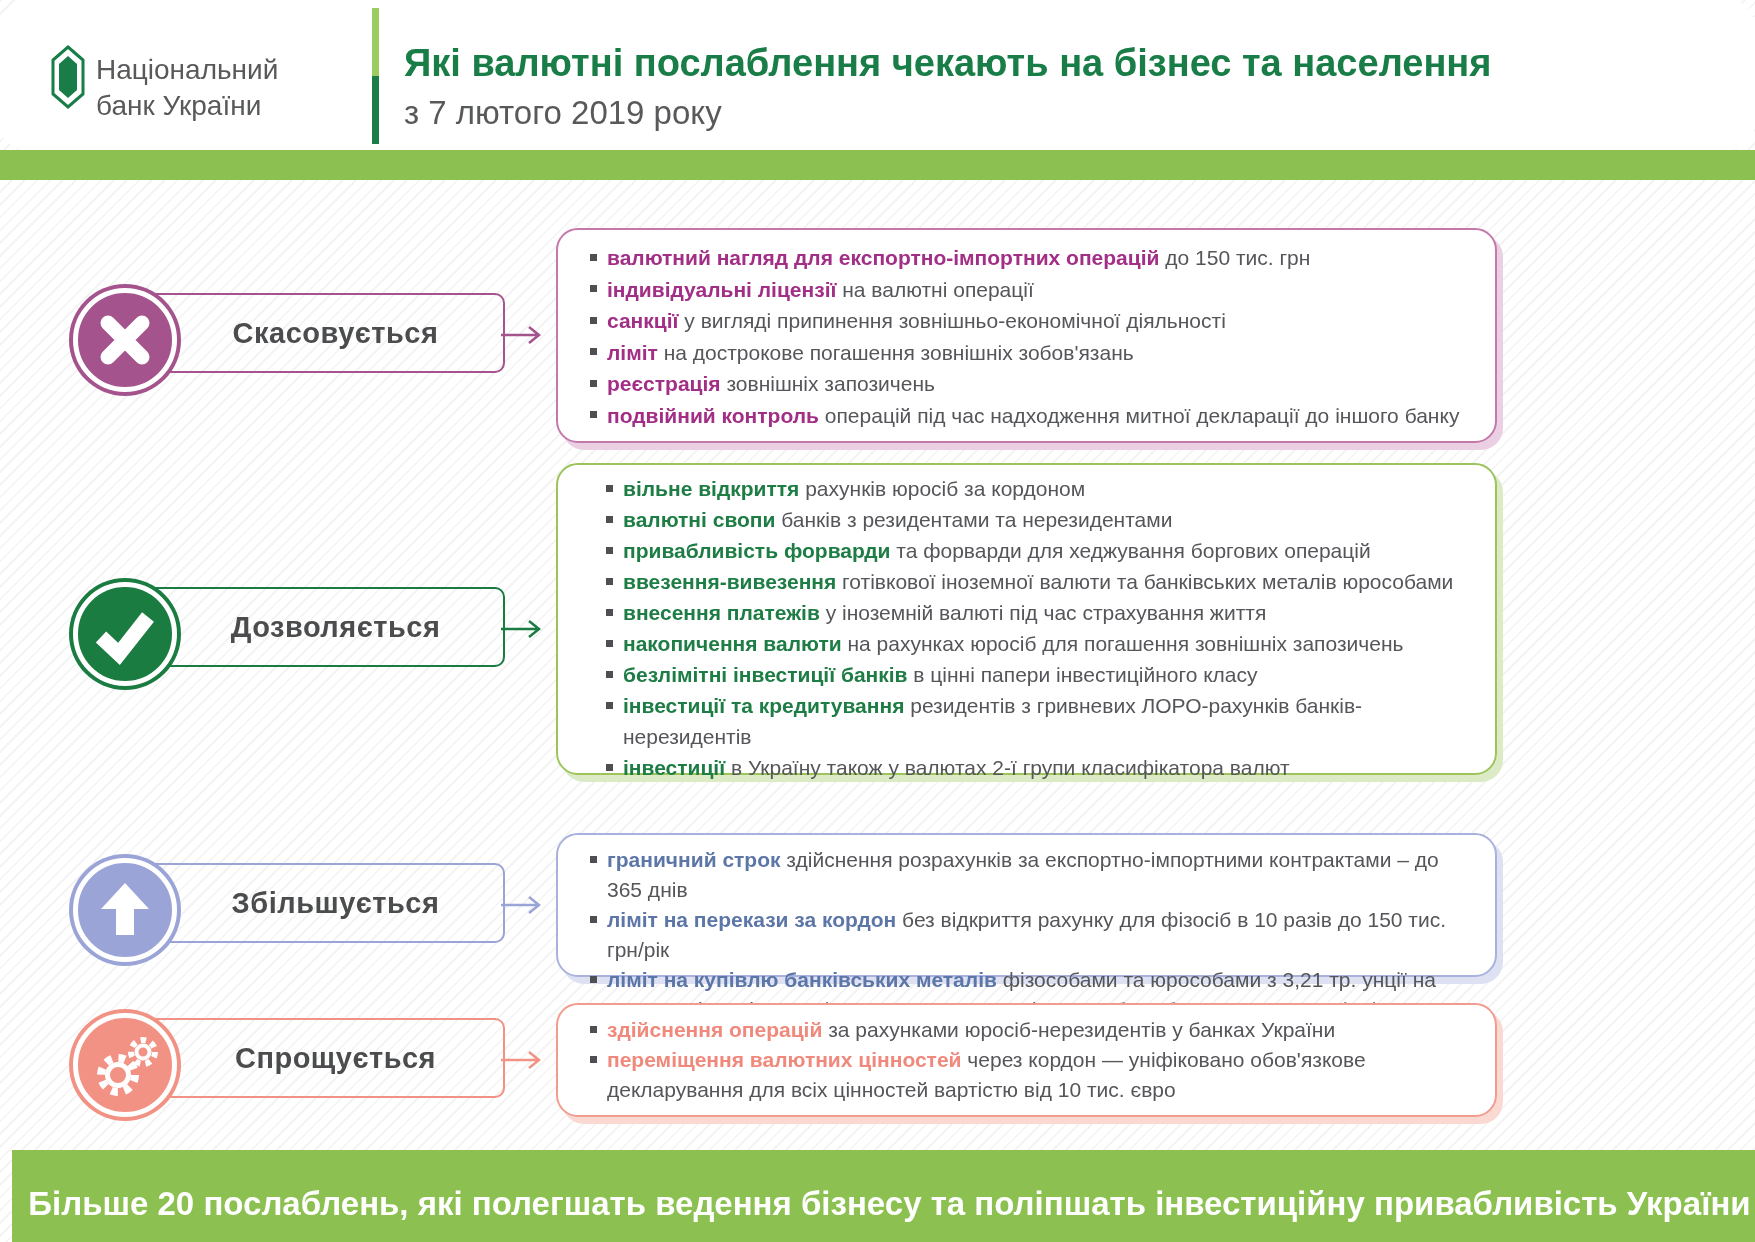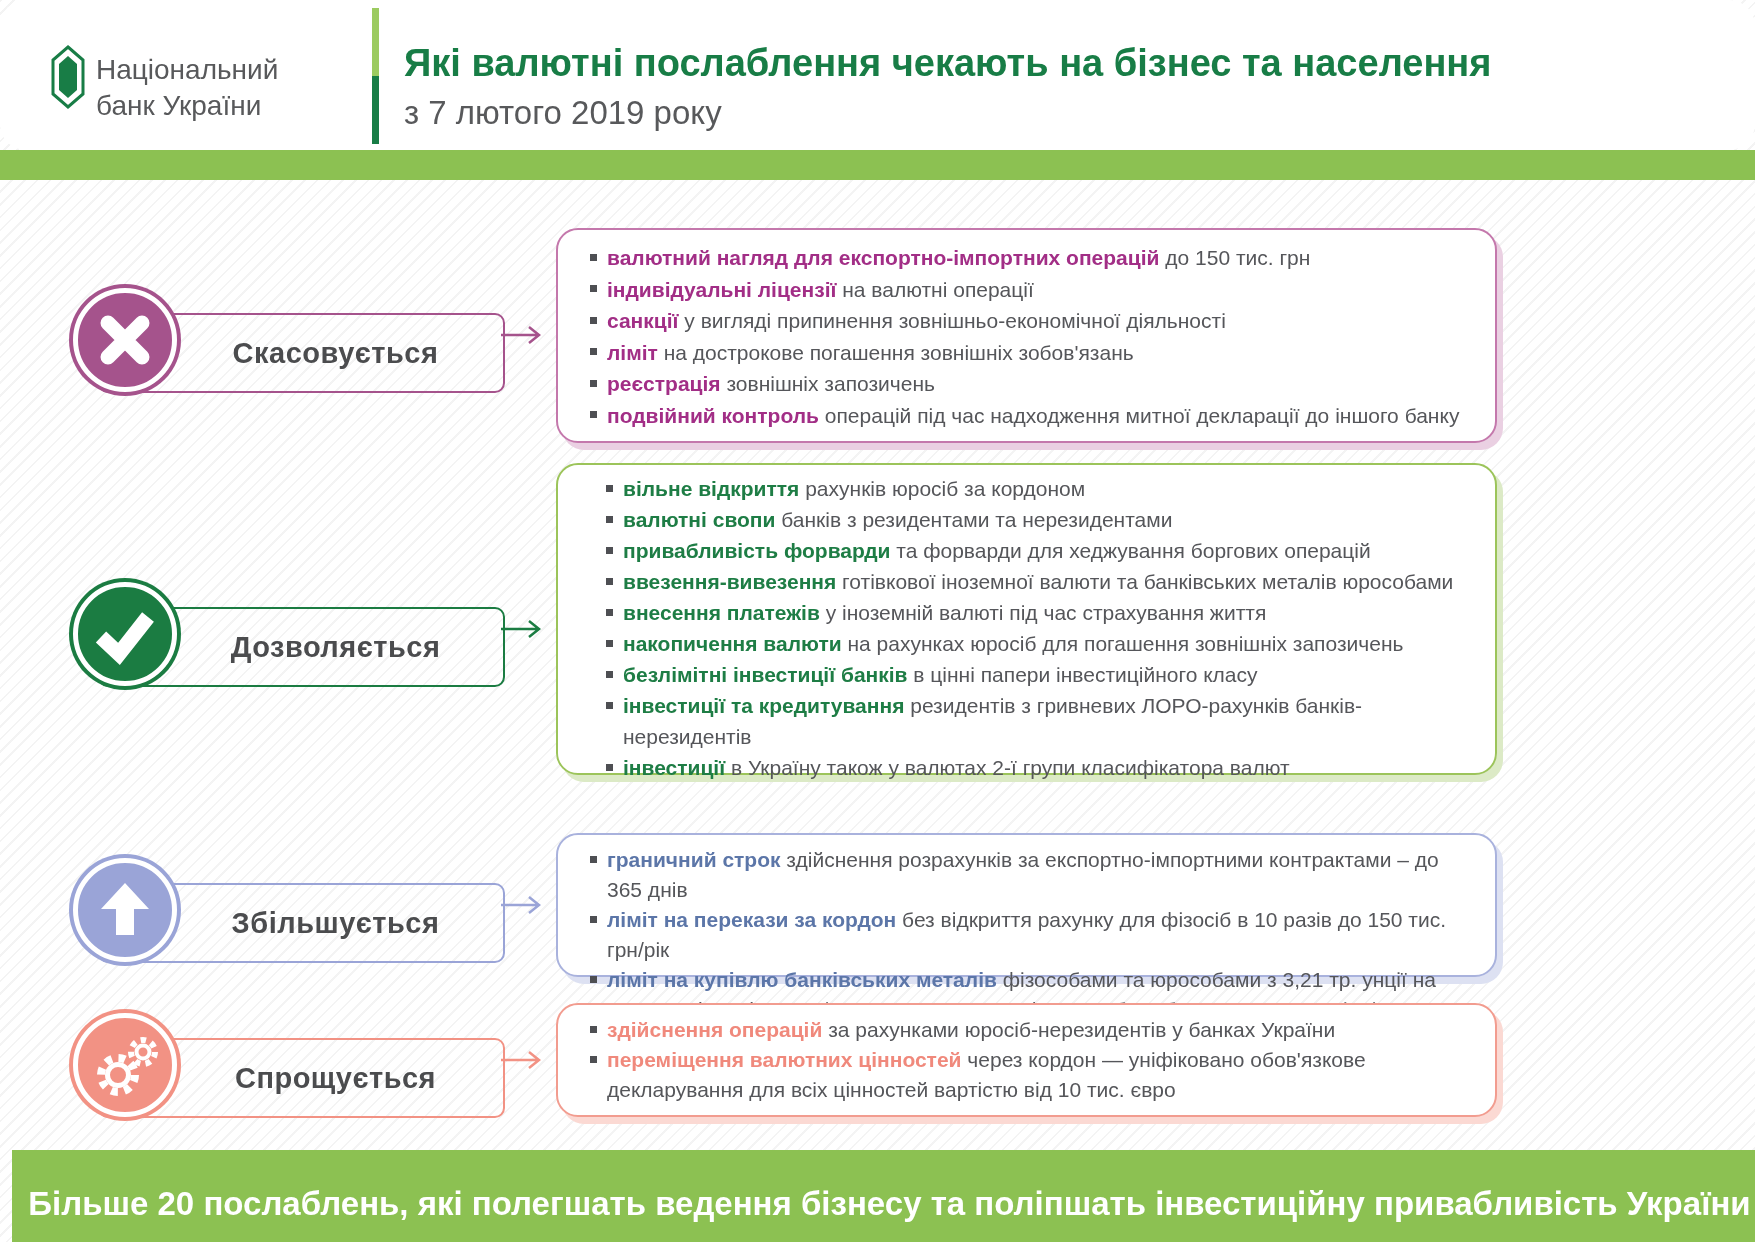--- a/index.html
+++ b/index.html
@@ -13,21 +13,21 @@
   #logo-icon{position:absolute;left:50px;top:44px;}
   #logo-text{position:absolute;left:96px;top:52px;font-size:28px;line-height:36px;color:var(--text-gray);}
   #divider{position:absolute;left:372px;top:8px;width:7px;height:136px;
     background:linear-gradient(to bottom,#9CCB60 0 50%, var(--brand-green) 50% 100%);}
   #title{position:absolute;left:404px;top:42px;font-size:38px;font-weight:bold;color:var(--brand-green);white-space:nowrap;}
   #subtitle{position:absolute;left:404px;top:94px;font-size:33px;color:var(--text-gray);white-space:nowrap;}
   #top-band{position:absolute;left:0;top:150px;width:1755px;height:30px;background:var(--band-green);}
   
   .sec-row{position:absolute;left:0;width:556px;height:104px;}
   .label-box{position:absolute;left:98px;top:10px;width:407px;height:80px;border:2.5px solid var(--accent);
-    border-radius:10px;box-sizing:border-box;display:flex;align-items:center;justify-content:center;padding-left:68px;margin-top:20px;}
+    border-radius:10px;box-sizing:border-box;display:flex;align-items:center;justify-content:center;padding-left:68px;}
   .label-text{font-size:29px;font-weight:bold;color:var(--label-gray);letter-spacing:.5px;}
   .badge{position:absolute;left:73px;top:5px;width:94px;height:94px;border-radius:50%;
     background:var(--accent);border:5px solid #fff;box-shadow:0 0 0 4px var(--accent);box-sizing:content-box;}
   .badge svg{position:absolute;left:0;top:0;}
   .arrow{position:absolute;left:501px;top:41px;}
   
   .panel{position:absolute;left:556px;width:941px;background:#fff;border:2.5px solid var(--box-border);
     border-radius:22px;box-sizing:border-box;box-shadow:6px 7px 0 var(--shadow);}
   .items{padding:var(--pt) 18px 0 30px;font-size:21px;color:var(--body-gray);}
   .item{position:relative;line-height:var(--lh);padding-left:19px;}

